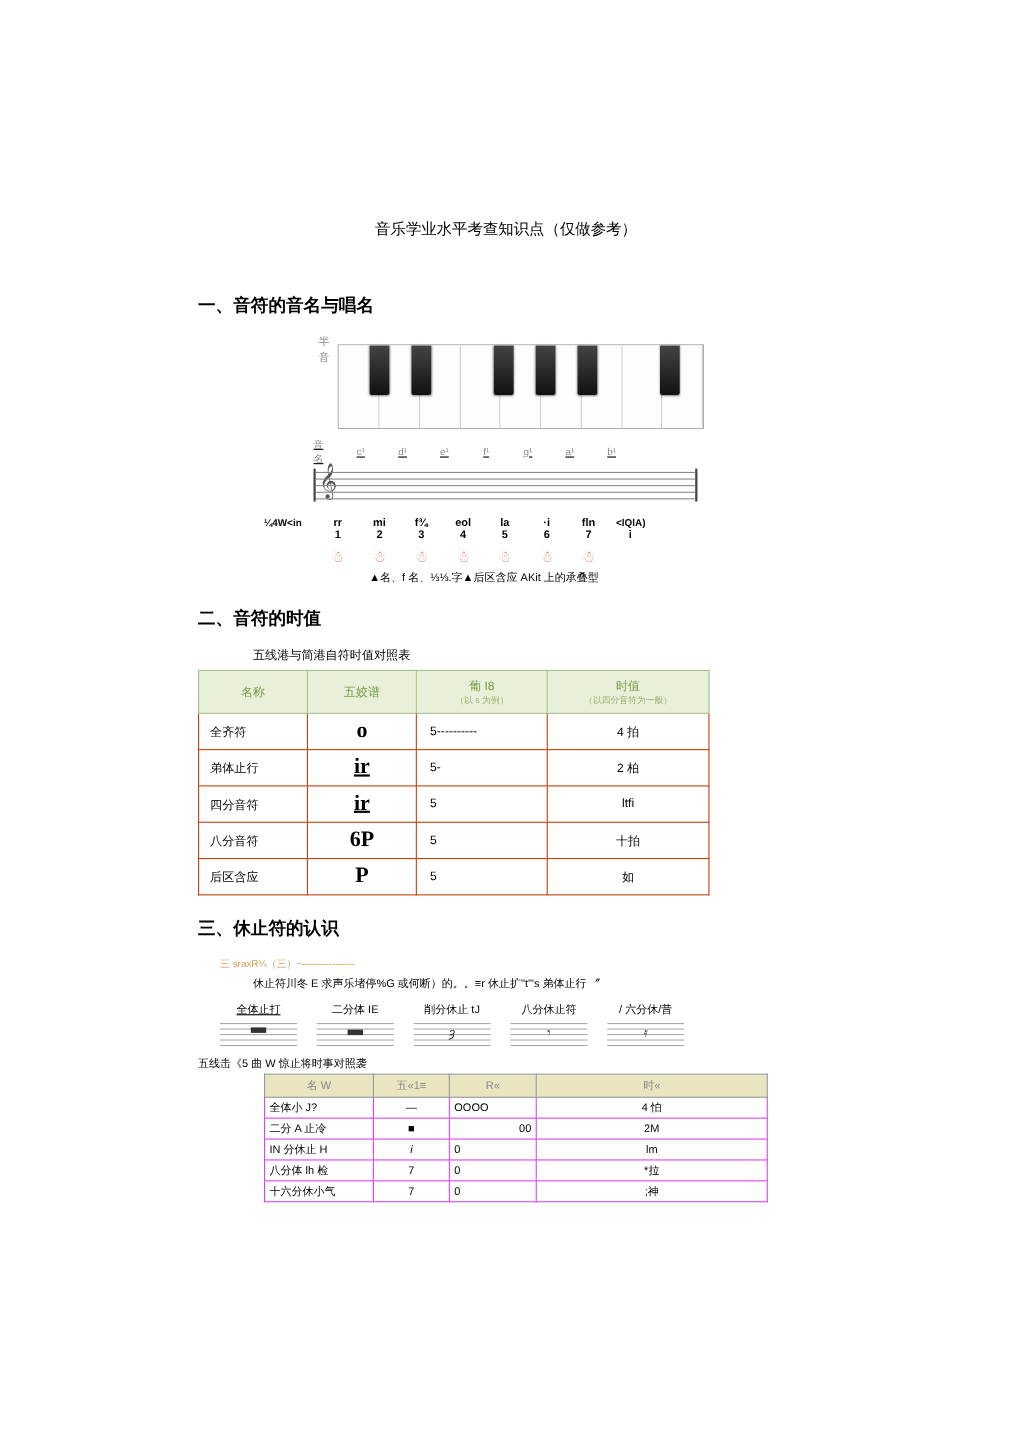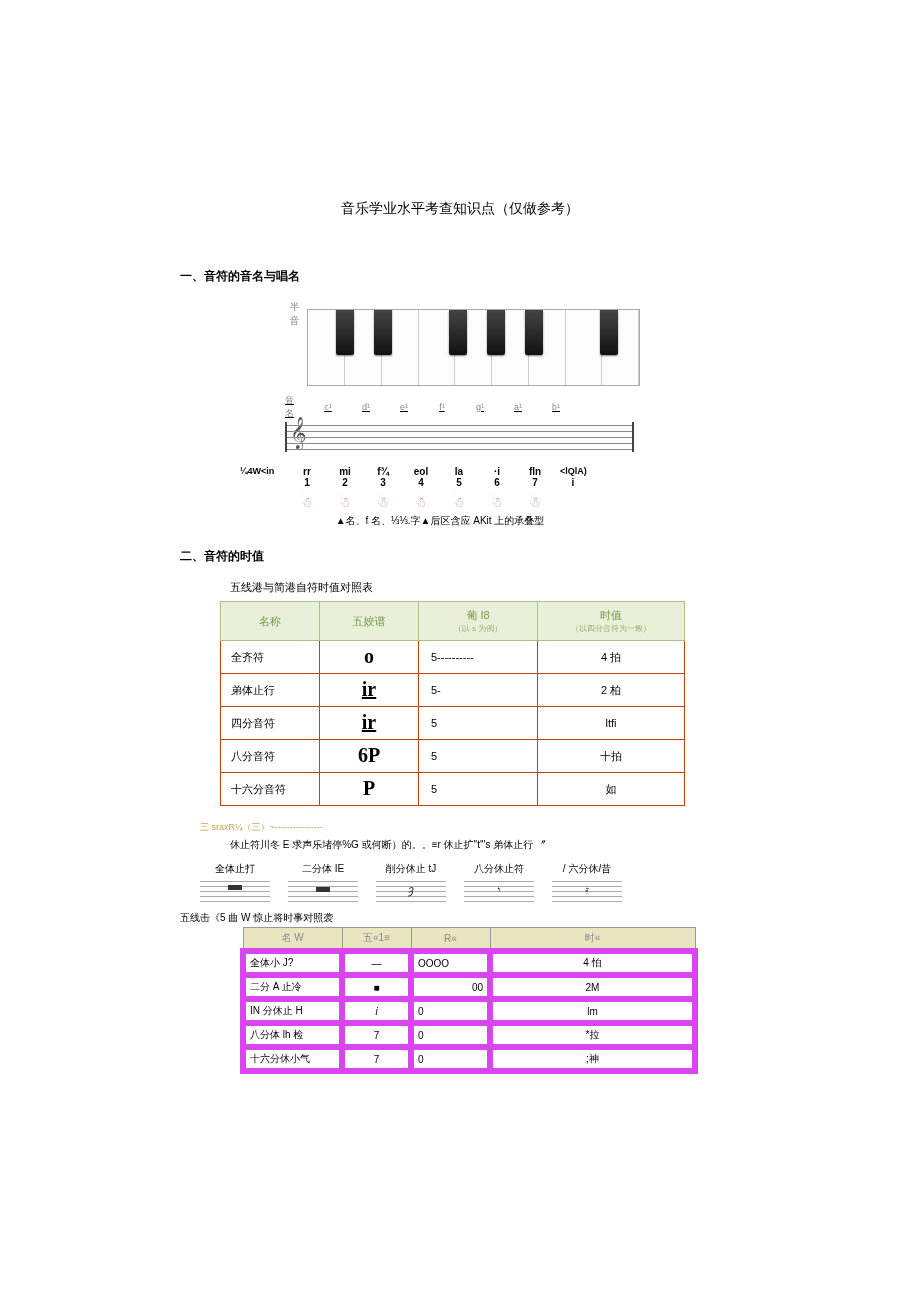--- a/index.html
+++ b/index.html
@@ -13,21 +13,21 @@
   }
   .page {
     padding: 200px 180px 100px 180px;
   }
   .doc-title {
     text-align: center;
     font-size: 14px;
     margin-bottom: 50px;
   }
   .section-title {
-    font-size: 12px;
+    font-size: 16px;
     font-weight: bold;
     margin: 20px 0 15px 0;
   }
   .figure {
     margin: 10px auto 10px 60px;
     width: 400px;
   }
   .piano {
     margin-left: 40px;
     display: flex;
@@ -141,21 +141,20 @@
   .fig-caption {
     text-align: center;
     font-size: 10px;
     margin: 4px 0 0 0;
   }
   .table-caption {
     font-size: 11px;
     margin: 10px 0 6px 50px;
   }
   table.note-table {
-    margin-left: 40px;
     border-collapse: collapse;
     width: 465px;
   }
   table.note-table th {
     background: #e9f0d9;
     color: #7a9a4a;
     font-weight: normal;
     font-size: 11px;
     border: 1px solid #aac088;
     padding: 6px 4px;
@@ -231,21 +230,21 @@
   }
   table.rest-table th {
     background: #e9e5c0;
     font-size: 10px;
     font-weight: normal;
     border: 1px solid #999;
     padding: 3px 4px;
     color: #888;
   }
   table.rest-table td {
-    border: 6px solid #d946ef;
+    border: 1px solid #d946ef;
     font-size: 10px;
     padding: 2px 4px;
     text-align: center;
   }
   table.rest-table td.name {
     text-align: left;
     padding-left: 4px;
   }
 </style>
 </head>
@@ -373,35 +372,36 @@
         <td style="text-align:left;padding-left:12px">5</td>
         <td>ltfi</td>
       </tr>
       <tr>
         <td class="name">八分音符</td>
         <td><span class="staff-sym">6P</span></td>
         <td style="text-align:left;padding-left:12px">5</td>
         <td>十拍</td>
       </tr>
       <tr>
-        <td class="name">十六分音符</td>
+        <td class="name">后区含应</td>
         <td><span class="staff-sym">P</span></td>
         <td style="text-align:left;padding-left:12px">5</td>
         <td>如</td>
       </tr>
     </tbody>
   </table>
 
+  <div class="section-title">三、休止符的认识</div>
 
   <div class="sub-caption">三 sraxR¼（三）~----------------</div>
   <div class="rest-desc">休止符川冬 E 求声乐堵停%G 或何断）的。。≡r 休止扩"t'"s 弟体止行 〞</div>
 
   <div class="rest-row">
     <div class="rest-item">
-      <div class="rest-label" style="">全体止打</div>
+      <div class="rest-label" style="text-decoration:underline">全体止打</div>
       <div class="rest-staff">
         <div class="l" style="top:2px"></div>
           <div class="l" style="top:7px"></div>
           <div class="l" style="top:12px"></div>
           <div class="l" style="top:17px"></div>
           <div class="l" style="top:22px"></div>
         <div class="rest-glyph" style="top:6px;width:14px;height:5px;background:#333"></div>
       </div>
     </div>
     <div class="rest-item">

